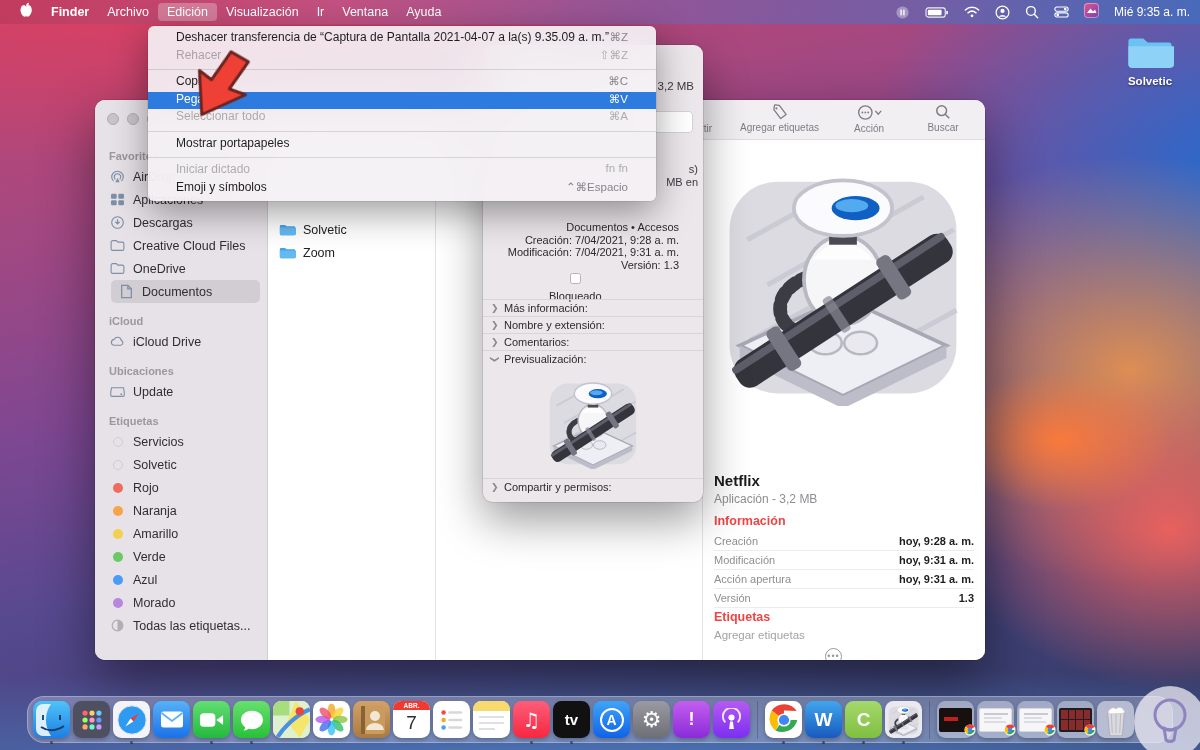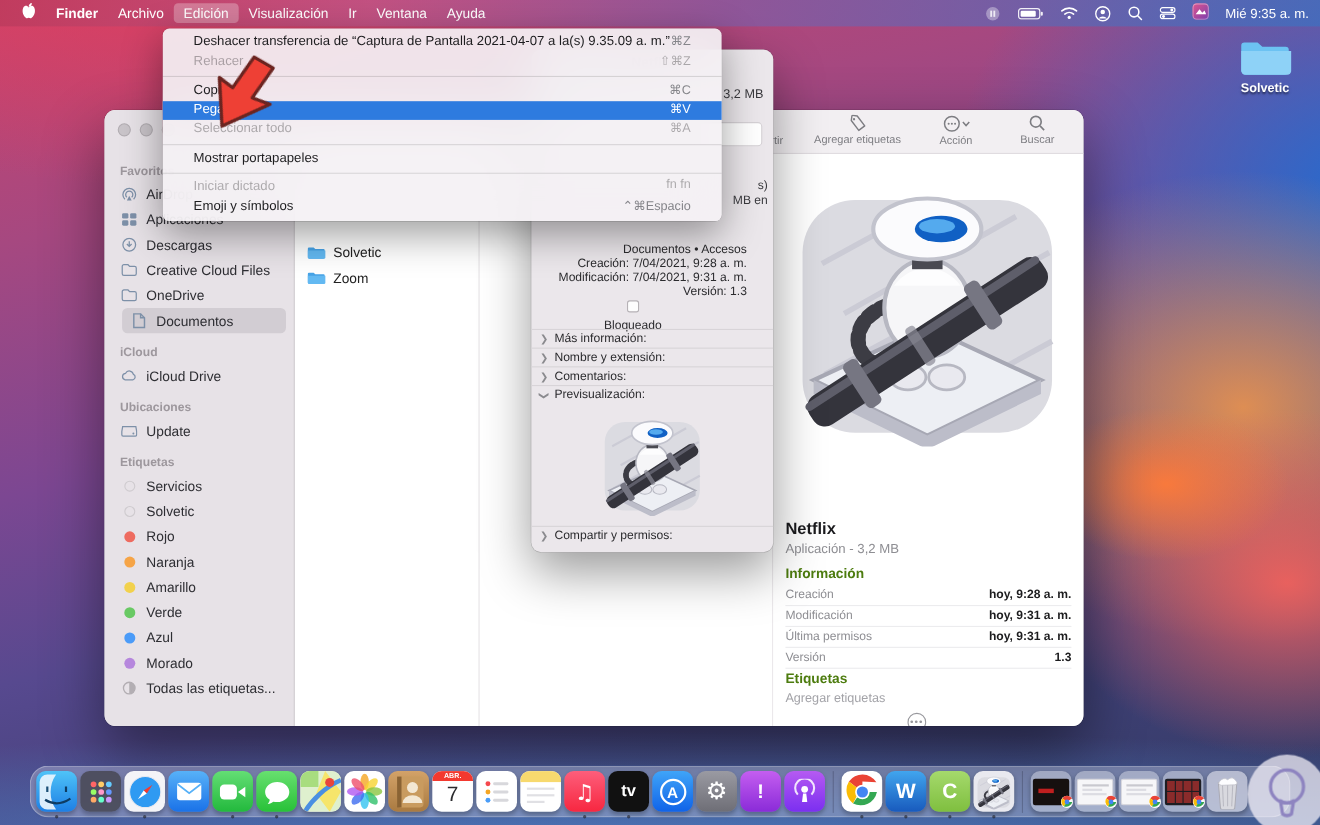--- a/index.html
+++ b/index.html
@@ -55,21 +55,21 @@
   .tb-btn svg { display:block; }
   .col-sep { top:40px; width:1px; height:520px; background:#e6e3e6; }
   .file-row { left:176px; width:256px; height:23px; display:flex; align-items:center; padding:0 8px; font-size:12.5px; color:#222; }
   .file-row .fic { width:17px; height:14px; margin-right:7px; }
   .file-row .chev { margin-left:auto; color:#b5b1b5; font-size:12px; }
   
   #preview { left:608px; top:40px; width:282px; height:520px; background:#fff; padding:0 11px; }
   #big-robot { position:absolute; left:14px; top:14px; width:252px; height:252px; }
   .pv-title { position:absolute; left:11px; top:332px; font-size:15px; font-weight:bold; color:#1b1b1e; }
   .pv-sub { position:absolute; left:11px; top:352px; font-size:12px; color:#8e8e93; }
-  .pv-h { position:absolute; left:11px; font-size:12.5px; font-weight:bold; color:#4d7c0f; }
+  .pv-h { position:absolute; left:11px; font-size:12.5px; font-weight:bold; color:#ef4444; }
   .ir { position:absolute; left:11px; width:260px; height:19px; display:flex; align-items:center; font-size:11px; border-bottom:1px solid #ececee; }
   .ir .l { color:#8e8e93; }
   .ir .v { margin-left:auto; color:#1d1d1f; font-weight:bold; }
   #pv-tagsph { position:absolute; left:11px; top:489px; font-size:11.5px; color:#a3a3a8; }
   #pv-ellipsis { position:absolute; left:122px; top:508px; width:17px; height:17px; border:1.3px solid #98989d; border-radius:50%; color:#98989d; font-size:9px; letter-spacing:1px; text-align:center; line-height:15px; }
   
   #info-window { left:483px; top:45px; width:220px; height:457px; border-radius:9px; background:#ebe7eb;
     box-shadow:0 18px 45px rgba(0,0,0,.4), 0 0 0 .5px rgba(0,0,0,.18); z-index:30; overflow:hidden; font-size:11px; color:#2b2b2e; }
   #iw-title { left:0; top:5px; width:220px; text-align:center; font-size:12.5px; font-weight:bold; color:#4a4a4e; }
   #iw-robot { left:10px; top:26px; width:32px; height:32px; }
@@ -342,21 +342,21 @@
       <div id="pv-rows">
           <div class="ir" style="top: 392px;">
             <span class="l">Creación</span>
             <span class="v">hoy, 9:28 a. m.</span>
           </div>
           <div class="ir" style="top: 411px;">
             <span class="l">Modificación</span>
             <span class="v">hoy, 9:31 a. m.</span>
           </div>
           <div class="ir" style="top: 430px;">
-            <span class="l">Última permisos</span>
+            <span class="l">Acción apertura</span>
             <span class="v">hoy, 9:31 a. m.</span>
           </div>
           <div class="ir" style="top: 449px;">
             <span class="l">Versión</span>
             <span class="v">1.3</span>
           </div>
         </div>
       <div class="pv-h" style="top:470px">Etiquetas</div>
       <div id="pv-tagsph">Agregar etiquetas</div>
       <div id="pv-ellipsis">•••</div>

